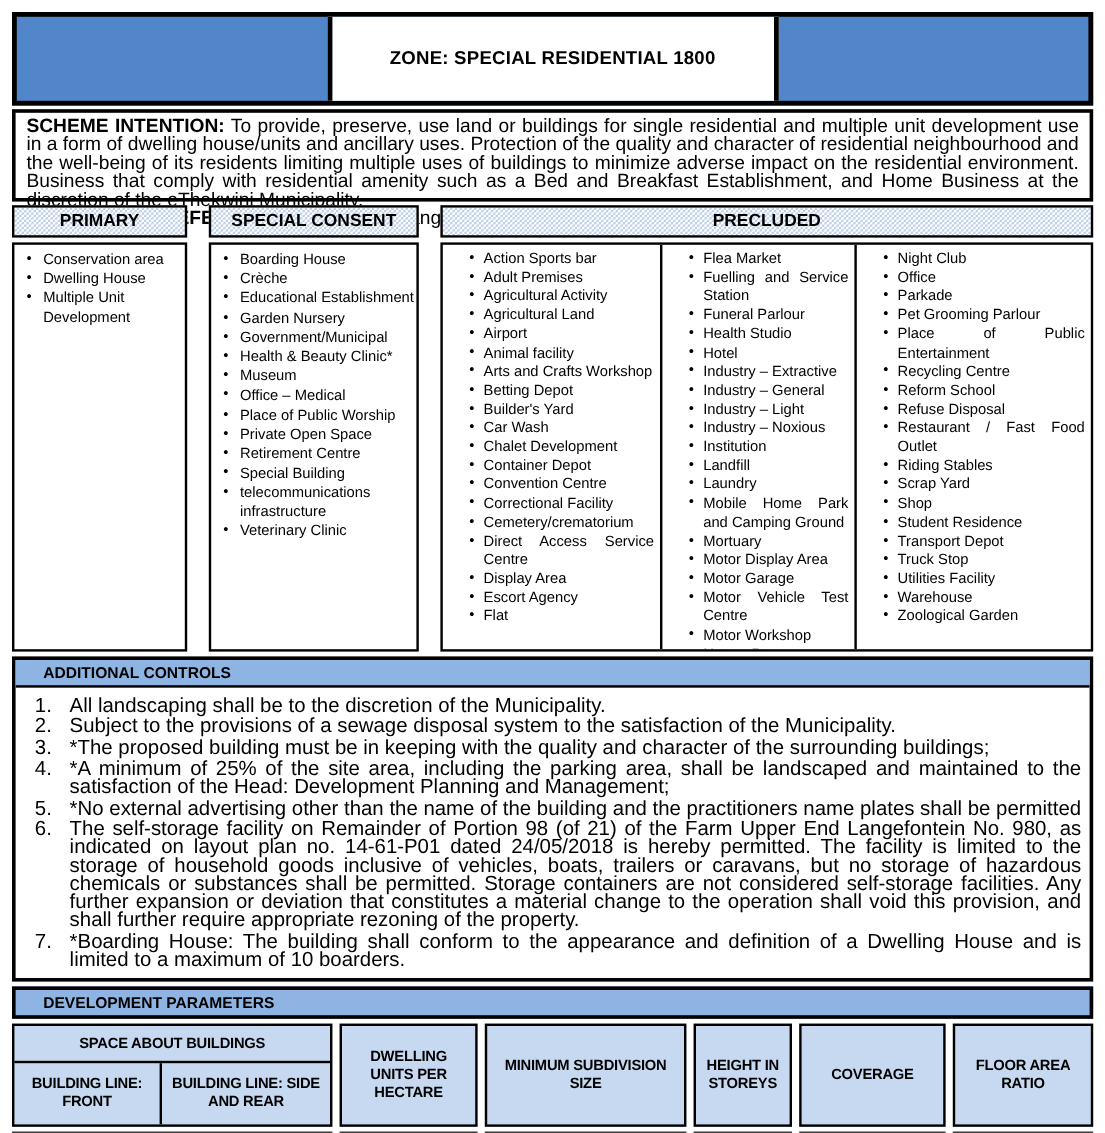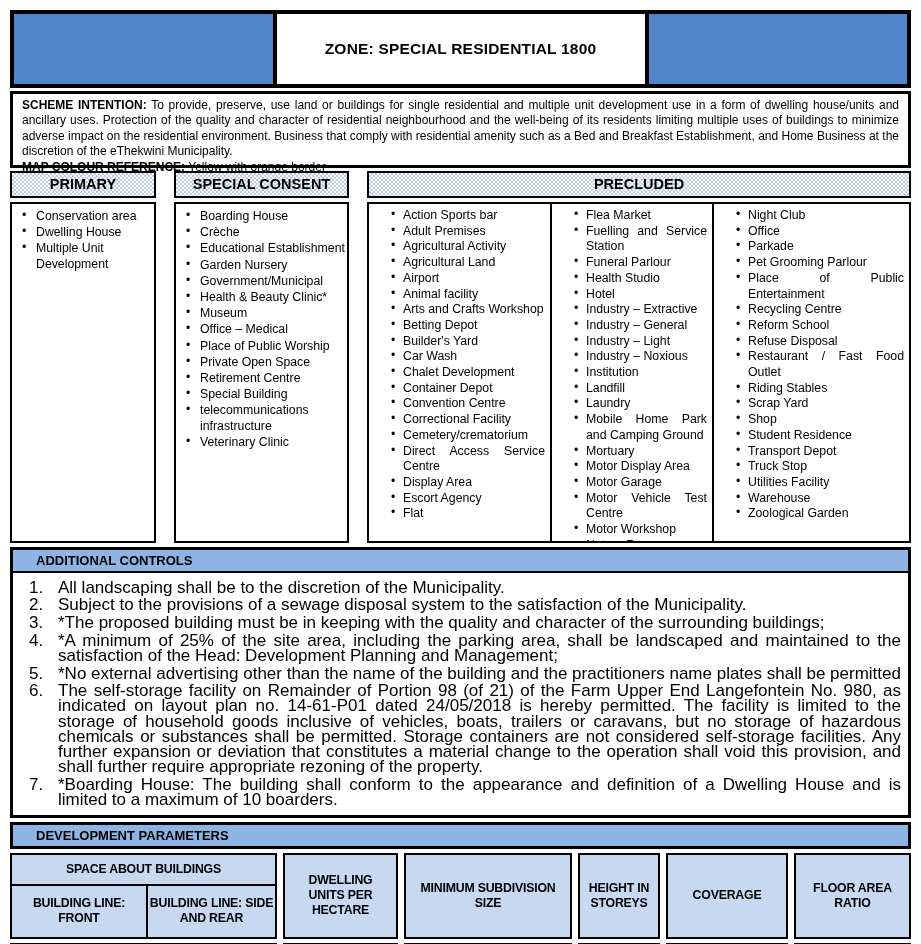--- a/index.html
+++ b/index.html
@@ -23,21 +23,21 @@
     width:376px; background:#fff;
     border-left:4px solid #000; border-right:4px solid #000;
     display:flex; align-items:center; justify-content:center;
   }
   .title-box .title { font-weight:bold; font-size:15.5px; letter-spacing:.2px; }
 
   
   .scheme {
     border:3px solid #000;
     padding:4px 9px 4px 9px;
-    font-size:12px; line-height:15.4px;
+    font-size:16px; line-height:15.4px;
     margin-bottom:3px; height:77px;
   }
   .scheme .body-text { text-align:justify; }
   .scheme b { font-weight:bold; }
 
   
   .use-cols { display:flex; gap:18px; margin-bottom:4px; }
   .use-col { display:flex; flex-direction:column; }
   .col-primary { width:146px; }
   .col-special { width:175px; }
@@ -106,21 +106,21 @@
     display:flex; align-items:center; justify-content:center;
     font-size:12.3px;
   }
   .sab-head { flex-direction:column; padding:0; align-items:stretch; }
   .sab-top {
     height:31px; border-bottom:2.5px solid #000;
     display:flex; align-items:center; justify-content:center;
   }
   .sab-sub { flex:1; display:flex; }
   .sab-cell { display:flex; align-items:center; justify-content:center; text-align:center; line-height:15px; }
-  .sab-cell.front { width:136px; border-right:2.5px solid #000; }
+  .sab-cell.front { width:123px; border-right:2.5px solid #000; }
   .sab-cell.side { flex:1;text-align:center; }
   .sab-val { padding:0; }
   .sab-val .sab-cell { height:100%; }
 </style>
 </head>
 <body>
 
 <div class="page">
 
   <div class="top-bar">

